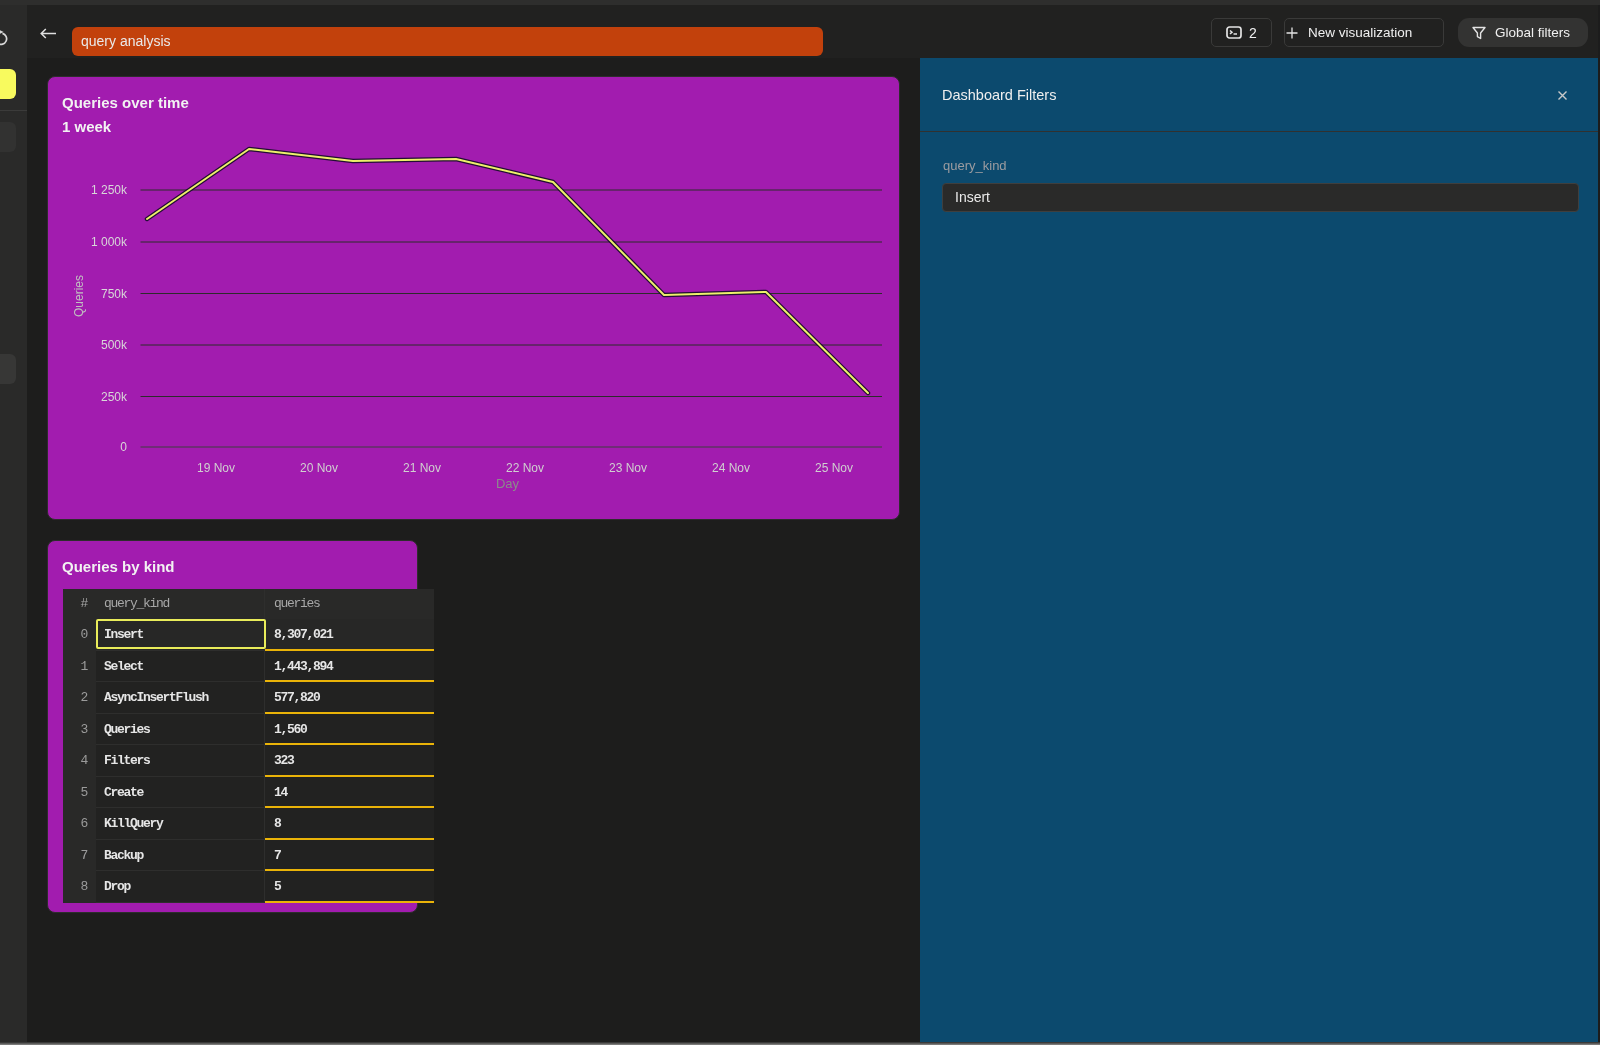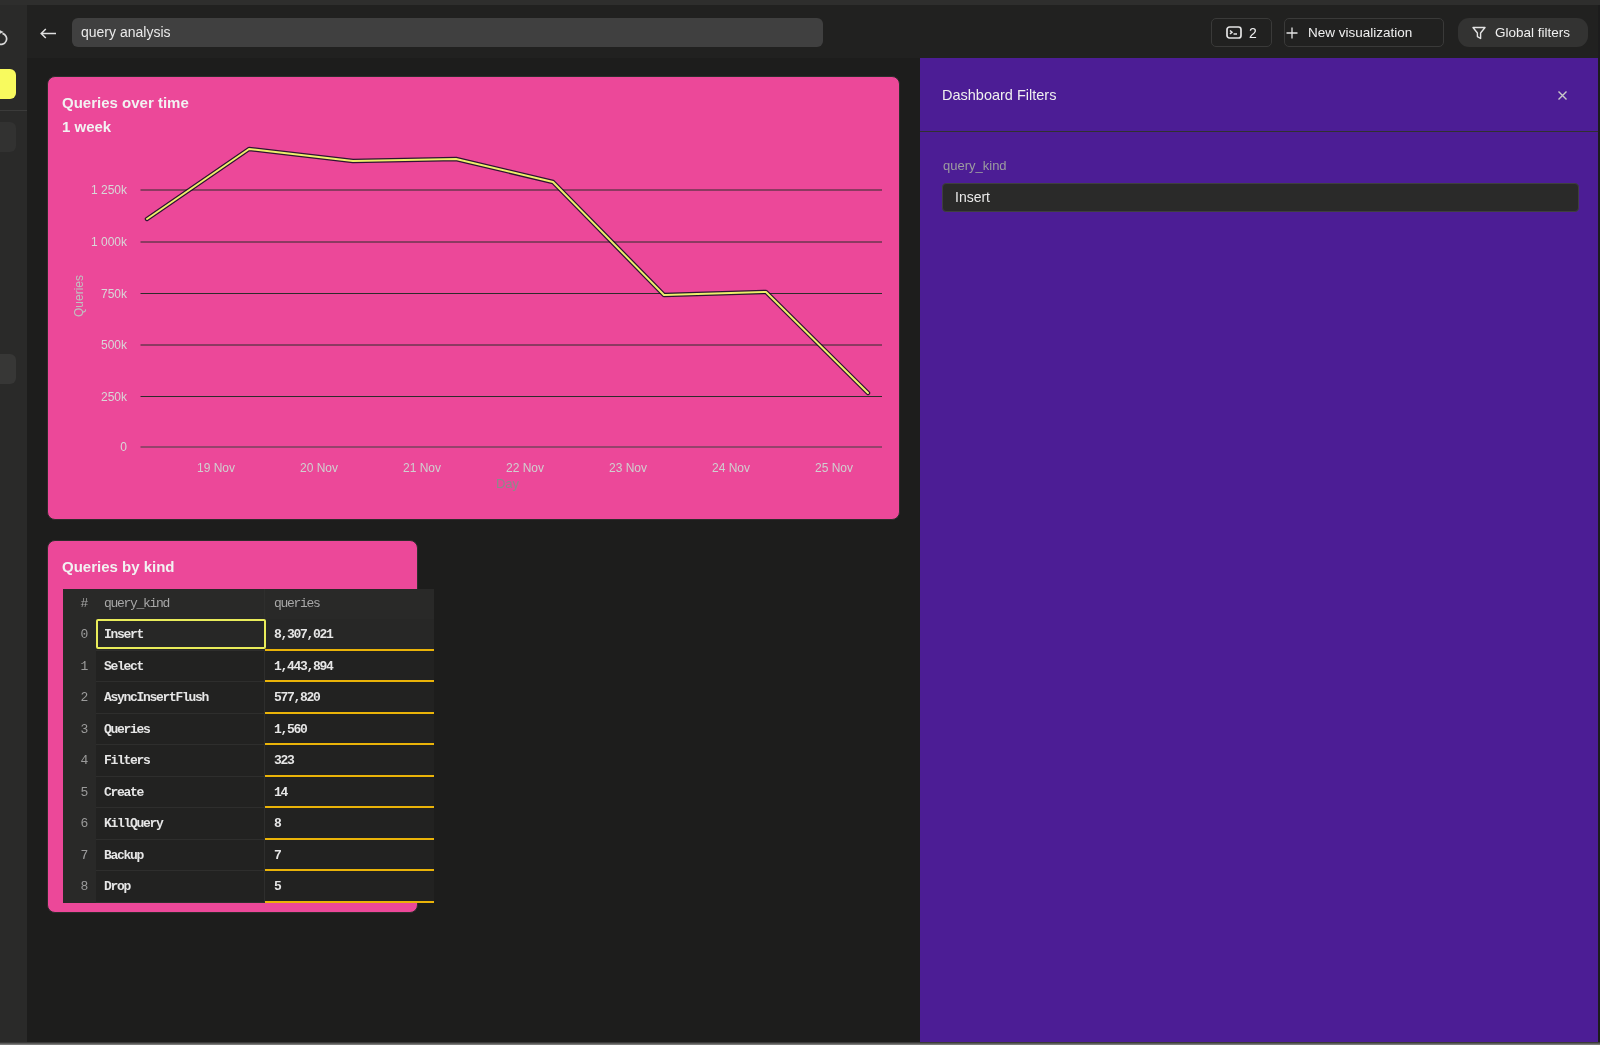--- a/index.html
+++ b/index.html
@@ -13,32 +13,32 @@
   
   #sidebar { left:0; top:5px; width:27px; height:1040px; background:#2a2a29; }
   .sideicon { position:absolute; left:-9px; width:25px; height:30px; border-radius:6px; }
   #side-yellow { top:64px; background:#f8fa5e; }
   #side-div { position:absolute; left:0; top:105px; width:27px; height:1px; background:#3b3b3a; }
   #side-g1 { top:117px; background:#323231; }
   #side-g2 { top:349px; background:#373736; }
 
   
   #topbar { left:27px; top:5px; width:1573px; height:53px; background:#212120; }
-  #tb-input { position:absolute; left:45px; top:13px; width:751px; height:29px; background:#404040;
+  #tb-input { position:absolute; left:45px; top:22px; width:751px; height:29px; background:#c2410c;
     border-radius:6px; color:#eaeaea; font-size:14px; line-height:29px; padding-left:9px; }
   .btn { position:absolute; top:13px; height:29px; border-radius:5px; display:flex; align-items:center;
     color:#f0f0f0; font-size:13.5px; }
   .btn-outline { border:1px solid #3a3a39; }
   #btn1 { left:1184px; width:61px; padding-left:14px; }
   #btn2 { left:1257px; width:160px; padding-left:1px; }
   #btn3 { left:1431px; width:130px; background:#333332; padding-left:14px;border-radius:11px; }
 
   
   #main { left:27px; top:58px; width:893px; height:987px; background:#1d1d1c; }
-  .card { position:absolute; background:#ec4899; border:1px solid #2d2d2c; border-radius:8px; }
+  .card { position:absolute; background:#a21caf; border:1px solid #2d2d2c; border-radius:8px; }
   #card-chart { left:20px; top:18px; width:853px; height:444px; }
   #card-table { left:20px; top:482px; width:371px; height:373px; }
   .cardtitle { position:absolute; left:14px; color:#f2f2f2; font-size:15px; font-weight:bold; }
 
   
   #tbl { position:absolute; left:15px; top:48px; width:371px;
     font-family:"Liberation Mono", monospace; font-size:13px; letter-spacing:-1.3px; }
   .trow { position:relative; display:flex; width:371px; }
   .c1 { width:33px; background:#292928; color:#9b9b9b; text-align:right; padding-right:9px; }
   .c2 { width:169px; color:#e6e6e6; font-weight:bold; padding-left:8px;
@@ -47,21 +47,21 @@
   .hdr { height:30px; line-height:30px; }
   .hdr .c1 { color:#a8a8a8; font-weight:normal; }
   .hdr .c2, .hdr .c3 { background:#292928; color:#a8a8a8; font-weight:normal; border-bottom:none; }
   .drow { height:31.5px; line-height:31.5px; }
   .drow .c2, .drow .c3 { background:#222221; }
   .selrow .c2, .selrow .c3 { background:#272726; }
   #selbox { position:absolute; left:33px; top:30px; width:170px; height:30px;
     border:2px solid #e9ec5a; border-radius:2px; }
 
   
-  #panel { left:920px; top:58px; width:680px; height:987px; background:#4c1d95; }
+  #panel { left:920px; top:58px; width:680px; height:987px; background:#0c4a6e; }
   #panel-title { position:absolute; left:22px; top:29px; color:#efefef; font-size:14.5px; font-weight:500; }
   #panel-div { position:absolute; left:0; top:73px; width:680px; height:1px; background:#313130; }
   #p-label { position:absolute; left:23px; top:100px; color:#9c9ca0; font-size:13px; }
   #p-input { position:absolute; left:22px; top:125px; width:637px; height:29px; background:#2a2a29;
     border:1px solid #3f3f3e; border-radius:4px; color:#eaeaea; font-size:14px;
     line-height:27px; padding-left:12px; }
 
   #rightedge { left:1598px; top:5px; width:2px; height:1040px; background:#1c1c1c; }
   #botstrip { left:0; top:1042px; width:1600px; height:3px;
     background:linear-gradient(#2a2a29, #8a8a89); }

